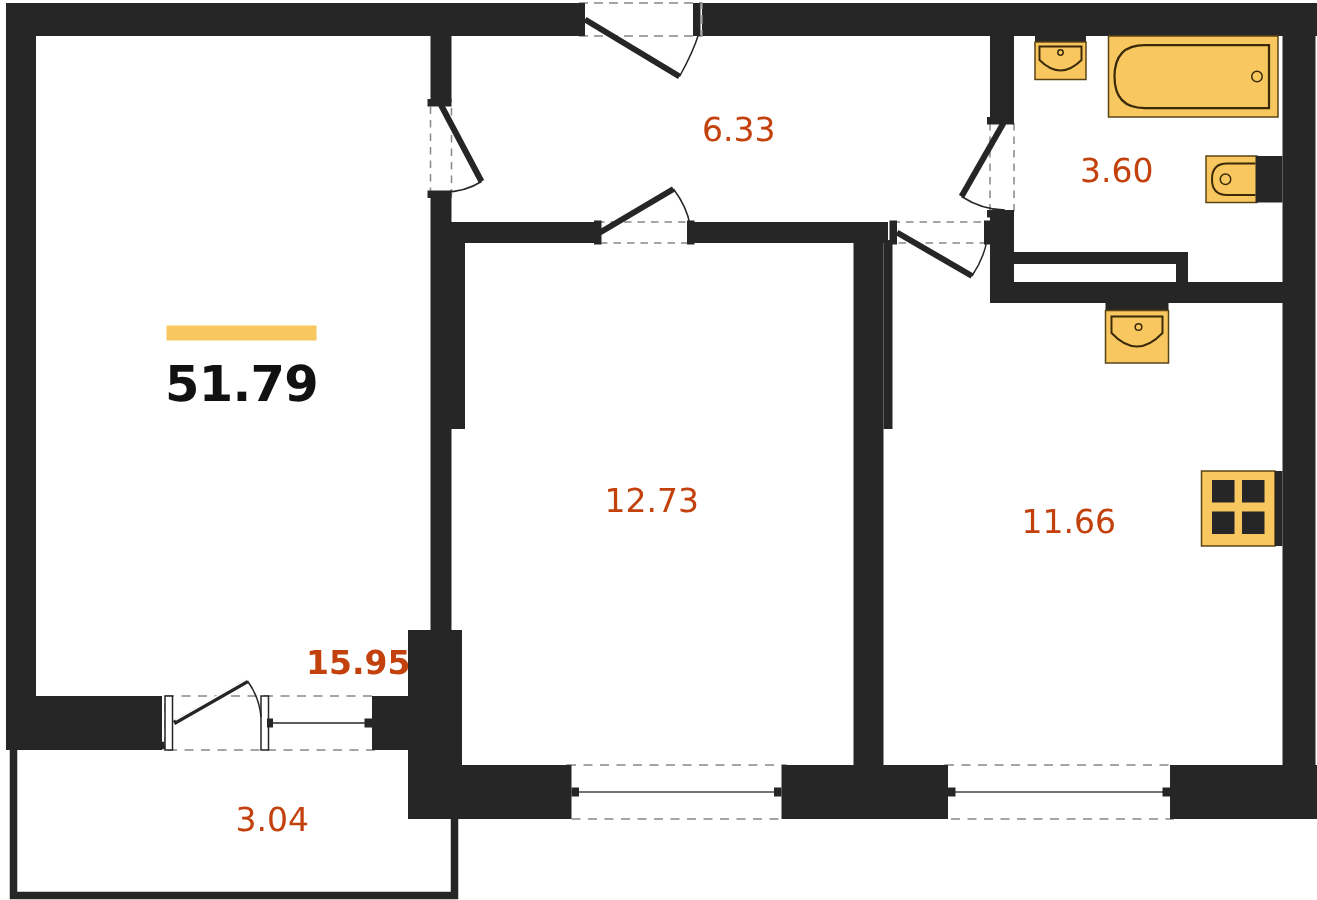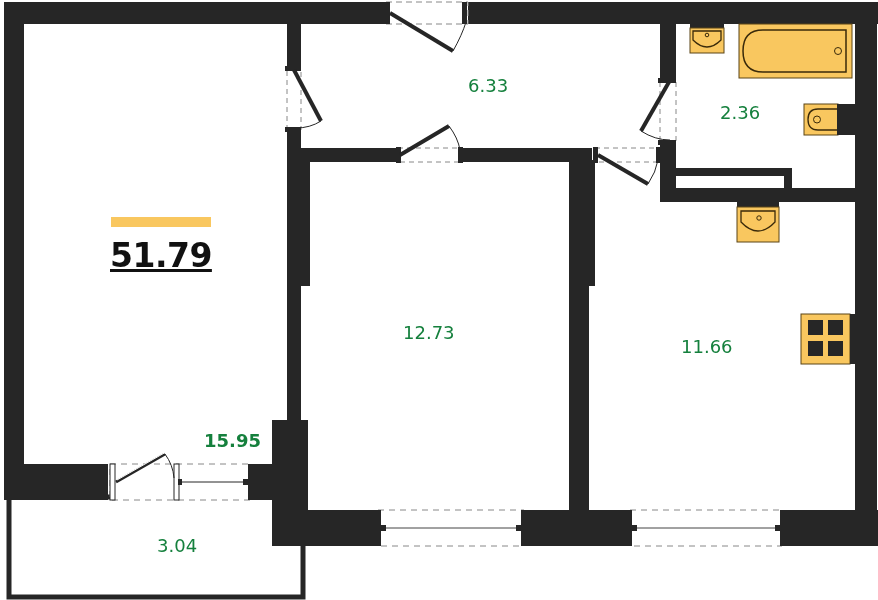--- a/index.html
+++ b/index.html
@@ -1,19 +1,19 @@
 <!DOCTYPE html>
 <html><head>
 <meta charset="utf-8">
 <style>
   html, body { margin: 0; padding: 0; background: #ffffff; }
   body { width: 878px; height: 600px; position: relative; overflow: hidden; font-family: "DejaVu Sans", sans-serif; }
   #plan { position: absolute; left: 0; top: 0; width: 878px; height: 600px; }
-  .label { position: absolute; font-family: "DejaVu Sans", sans-serif; color: #15803d; font-size: 18px; white-space: nowrap; }
-  .total { position: absolute; left: 110px; top: 236px; font-family: "DejaVu Sans", sans-serif; font-weight: bold; font-size: 33px; color: #111; letter-spacing: -0.5px; text-decoration: underline; }
+  .label { position: absolute; font-family: "DejaVu Sans", sans-serif; color: #c2410c; font-size: 22px; white-space: nowrap; }
+  .total { position: absolute; left: 110px; top: 236px; font-family: "DejaVu Sans", sans-serif; font-weight: bold; font-size: 33px; color: #111; letter-spacing: -0.5px; }
   .total-bar { position: absolute; left: 111px; top: 217px; width: 100px; height: 10px; background: #f9c75f; }
 </style>
 </head>
 <body>
 
 <svg id="plan" viewBox="0 0 878 600" xmlns="http://www.w3.org/2000/svg">
   <g fill="#262626">
 
     <rect x="4" y="2" width="384" height="22"></rect>
     <rect x="466" y="2" width="412" height="22"></rect>
@@ -157,16 +157,16 @@
     <rect x="808" y="341" width="15" height="15" fill="#262626"></rect>
     <rect x="828" y="341" width="15" height="15" fill="#262626"></rect>
   </g>
 </svg>
 
 <div class="total-bar"></div>
 <div class="total">51.79</div>
 
 <div class="label" style="left:204px; top:430px;font-weight:bold;">15.95</div>
 <div class="label" style="left:468px; top:75px;">6.33</div>
-<div class="label" style="left:720px; top:102px;">2.36</div>
+<div class="label" style="left:720px; top:102px;">3.60</div>
 <div class="label" style="left:403px; top:322px;">12.73</div>
 <div class="label" style="left:681px; top:336px;">11.66</div>
 <div class="label" style="left:113px; top:535px;margin-left:44px;">3.04</div>
 
 </body></html>

